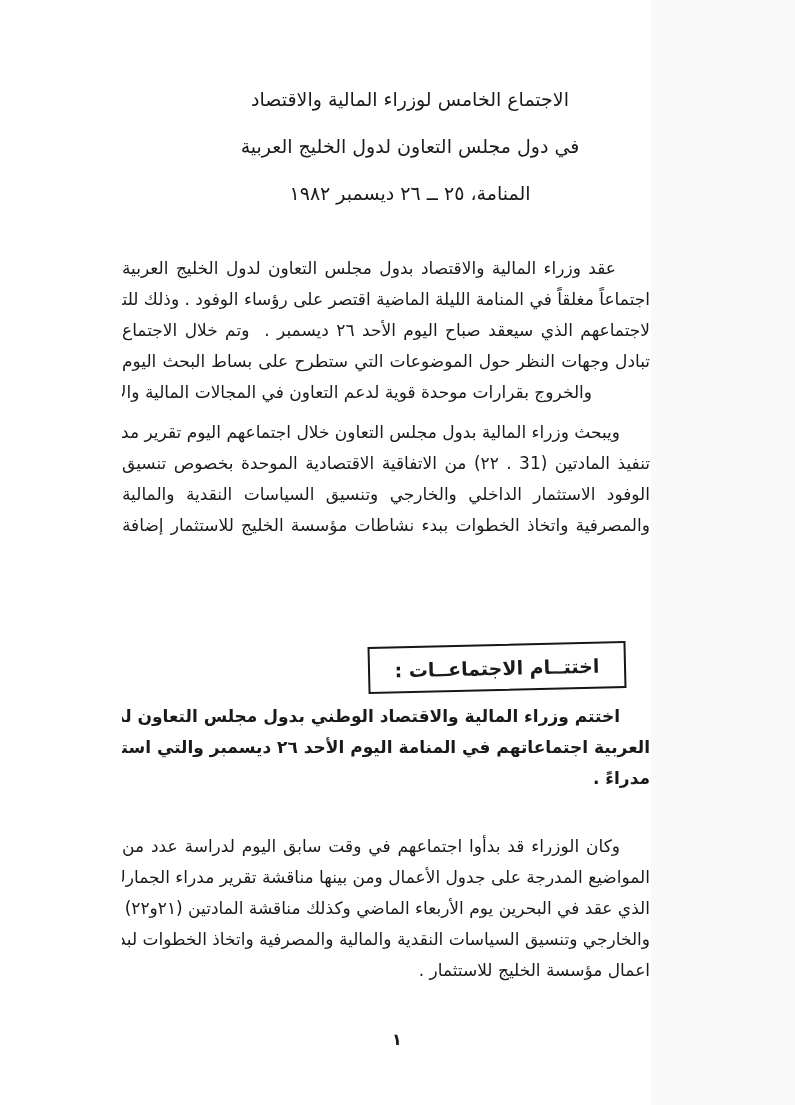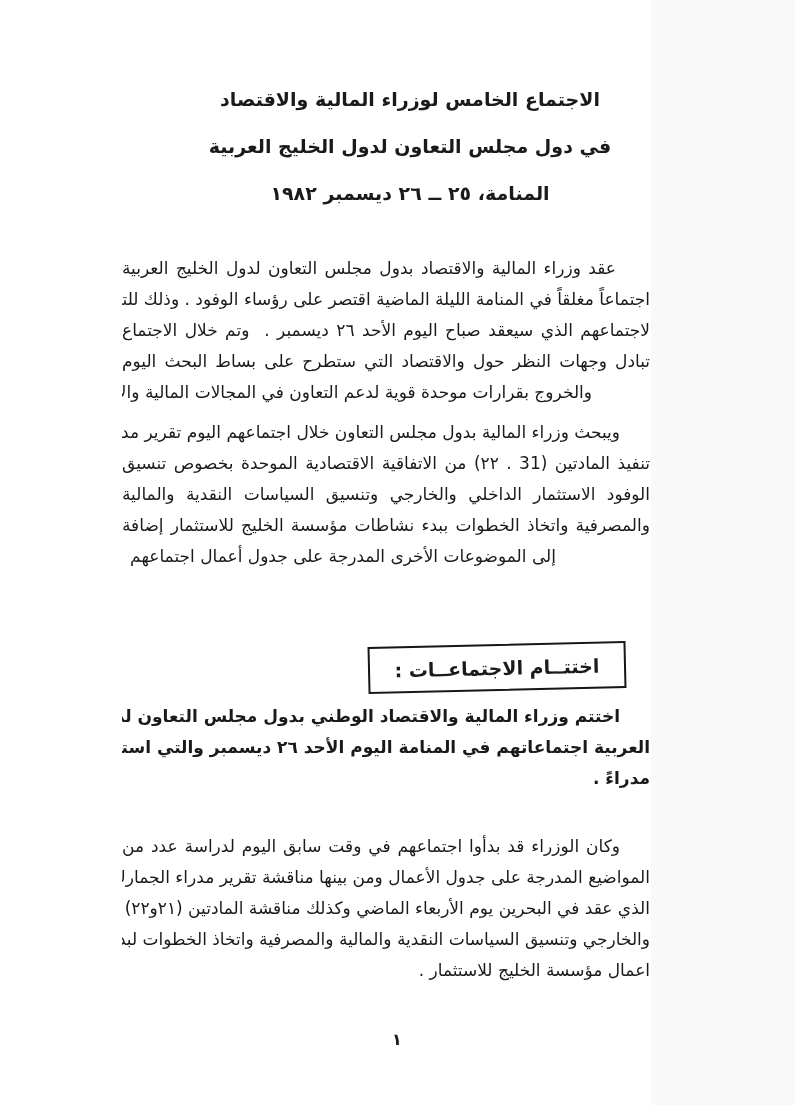--- a/index.html
+++ b/index.html
@@ -29,21 +29,21 @@
     inset: 0;
   }
   
   .title-block {
     position: absolute;
     top: 76px;
     left: 146px;
     width: 528px;
     text-align: center;
     direction: rtl;
-    font-weight: bold;
+    font-weight: normal;
     font-size: 19px;
   }
   .title-line {
     line-height: 47px;
     white-space: nowrap;
   }
   
   .para {
     position: absolute;
     left: 122px;
@@ -113,30 +113,29 @@
   <div class="title-block">
     <div class="title-line">الاجتماع الخامس لوزراء المالية والاقتصاد</div>
     <div class="title-line">في دول مجلس التعاون لدول الخليج العربية</div>
     <div class="title-line">المنامة، ٢٥ ــ ٢٦ ديسمبر ١٩٨٢</div>
   </div>
 
   <div class="para p1">
     <div class="tline ind34">عقد وزراء المالية والاقتصاد بدول مجلس التعاون لدول الخليج العربية</div>
     <div class="tline">اجتماعاً مغلقاً في المنامة الليلة الماضية اقتصر على رؤساء الوفود . وذلك للتمهيد</div>
     <div class="tline">لاجتماعهم الذي سيعقد صباح اليوم الأحد ٢٦ ديسمبر . &nbsp;وتم خلال الاجتماع</div>
-    <div class="tline">تبادل وجهات النظر حول والاقتصاد التي ستطرح على بساط البحث اليوم</div>
+    <div class="tline">تبادل وجهات النظر حول الموضوعات التي ستطرح على بساط البحث اليوم</div>
     <div class="tline rind58">والخروج بقرارات موحدة قوية لدعم التعاون في المجالات المالية والاقتصادية .</div>
   </div>
 
   <div class="para p2">
     <div class="tline ind30">ويبحث وزراء المالية بدول مجلس التعاون خلال اجتماعهم اليوم تقرير مدراء</div>
     <div class="tline">تنفيذ المادتين (31 . ٢٢) من الاتفاقية الاقتصادية الموحدة بخصوص تنسيق</div>
     <div class="tline">الوفود الاستثمار الداخلي والخارجي وتنسيق السياسات النقدية والمالية</div>
     <div class="tline">والمصرفية واتخاذ الخطوات ببدء نشاطات مؤسسة الخليج للاستثمار إضافة</div>
-    <div class="tline short rind94">إلى الموضوعات الأخرى المدرجة على جدول أعمال اجتماعهم</div>
   </div>
 
   <div class="section-box">
     <div class="section-heading">اختتــام الاجتماعــات :</div>
   </div>
 
   <div class="para p3">
     <div class="tline ind30">اختتم وزراء المالية والاقتصاد الوطني بدول مجلس التعاون لدول الخليج</div>
     <div class="tline">العربية اجتماعاتهم في المنامة اليوم الأحد ٢٦ ديسمبر والتي استمرت يوماً</div>
     <div class="tline short">مدراءً .</div>

